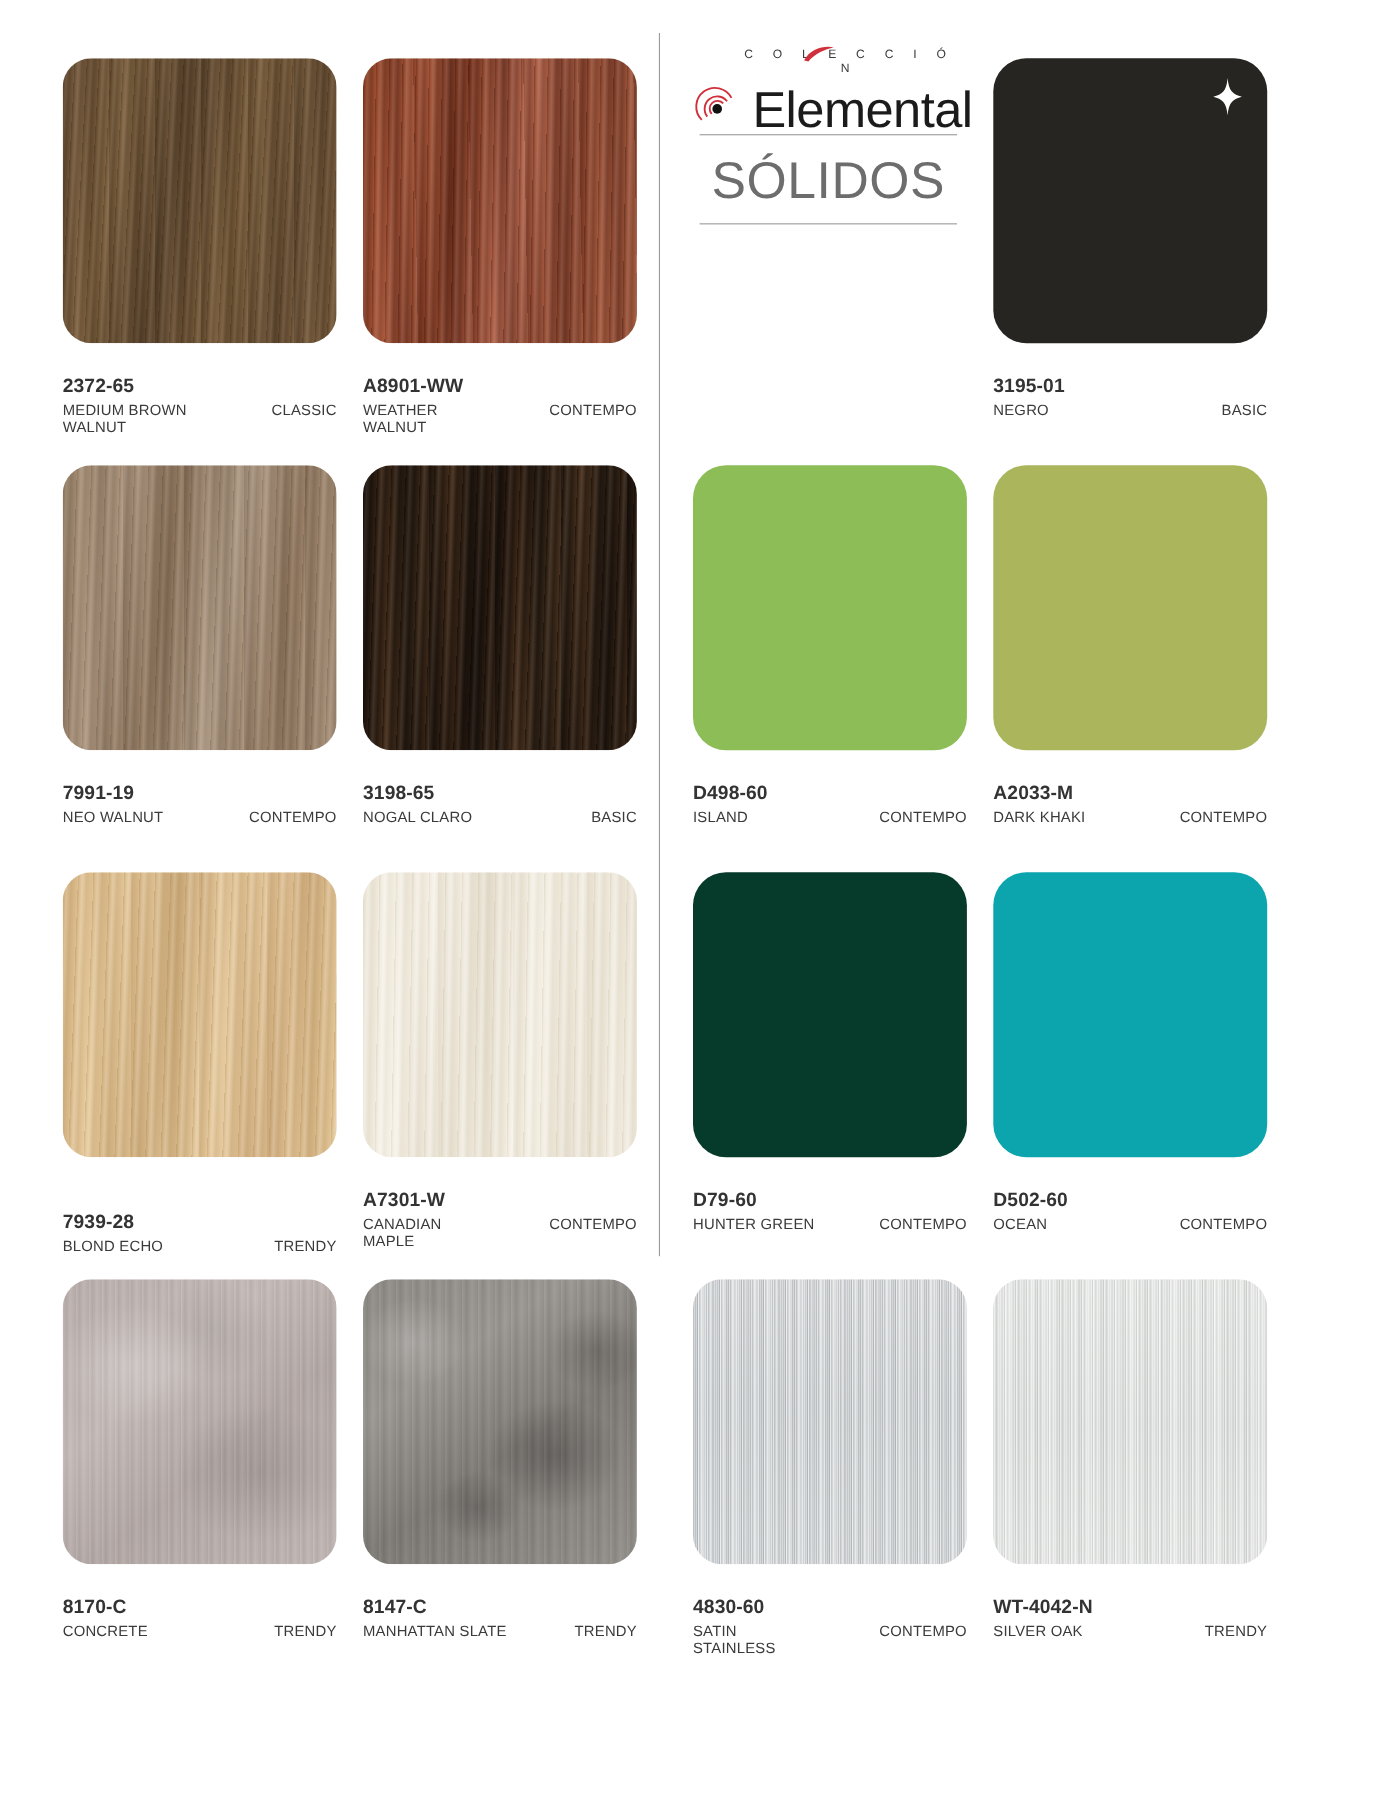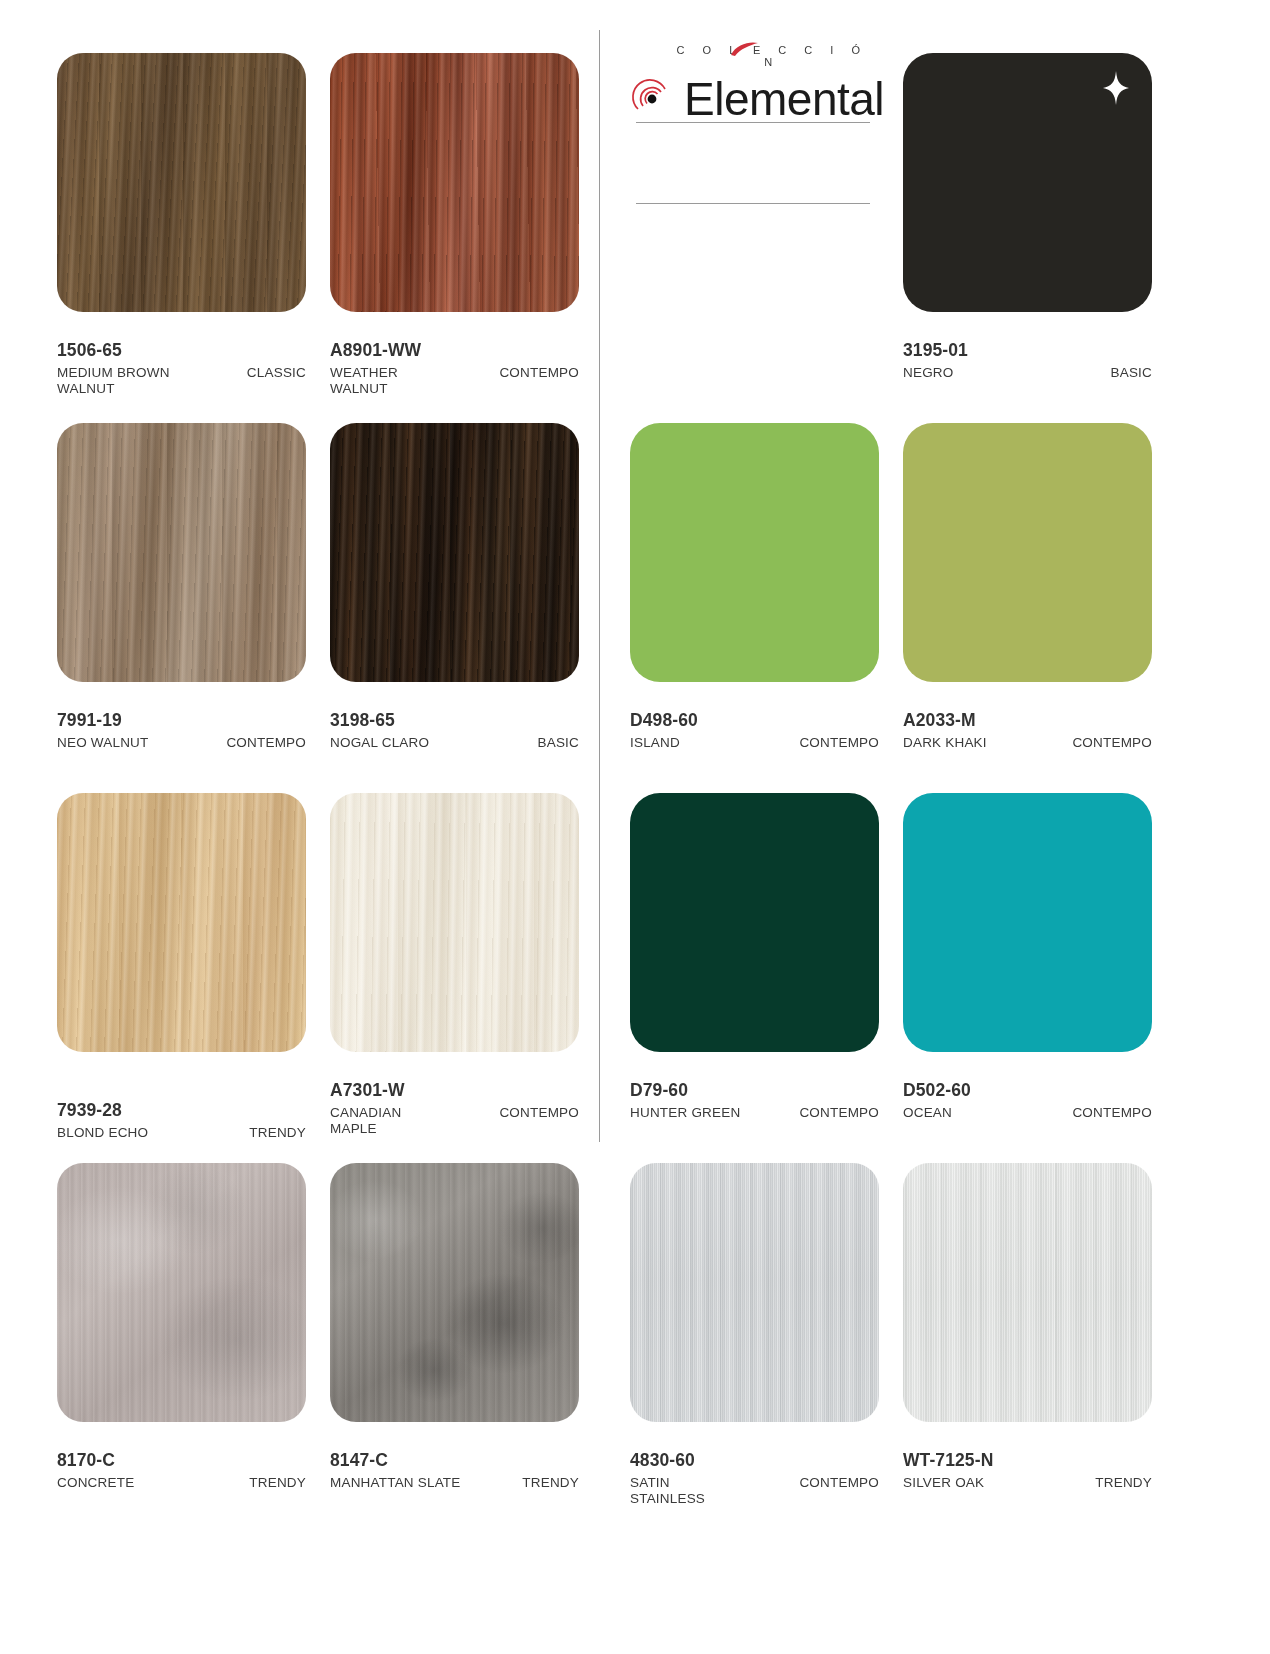--- a/index.html
+++ b/index.html
@@ -207,27 +207,28 @@
       </span>
       <span class="brand-word">Elemental</span>
       <span class="accent-swoosh">
         <svg viewBox="0 0 30 16" width="30" height="16">
           <path d="M1 14 C6 3 20 0 28 2 C20 4 10 8 5 15 Z" fill="#d0303b"></path>
         </svg>
       </span>
     </div>
   </div>
   <div class="rule rule-top"></div>
+  <div class="solidos">SÓLIDOS</div>
   <div class="rule rule-bot"></div>
 
   <div class="swatch" style="left:57px;top:53px;width:249px;height:259px;">
     <div class="chip tx-3148"></div>
   </div>
   <div class="meta" style="left:57px;top:340px;width:249px;">
-    <div class="code">1506-65</div>
+    <div class="code">2372-65</div>
     <div class="line2">
       <span class="mname">MEDIUM BROWN WALNUT</span>
       <span class="mfam">CLASSIC</span>
     </div>
   </div>
 
   <div class="swatch" style="left:330px;top:53px;width:249px;height:259px;">
     <div class="chip tx-a8901"></div>
   </div>
   <div class="meta" style="left:330px;top:340px;width:249px;">
@@ -373,20 +374,20 @@
     <div class="line2">
       <span class="mname" style="max-width:45%;">SATIN STAINLESS</span>
       <span class="mfam">CONTEMPO</span>
     </div>
   </div>
 
   <div class="swatch" style="left:903px;top:1163px;width:249px;height:259px;">
     <div class="chip tx-wt4042"></div>
   </div>
   <div class="meta" style="left:903px;top:1450px;width:249px;">
-    <div class="code">WT-7125-N</div>
+    <div class="code">WT-4042-N</div>
     <div class="line2">
       <span class="mname">SILVER OAK</span>
       <span class="mfam">TRENDY</span>
     </div>
   </div>
 
 </div>
 
 </body></html>

